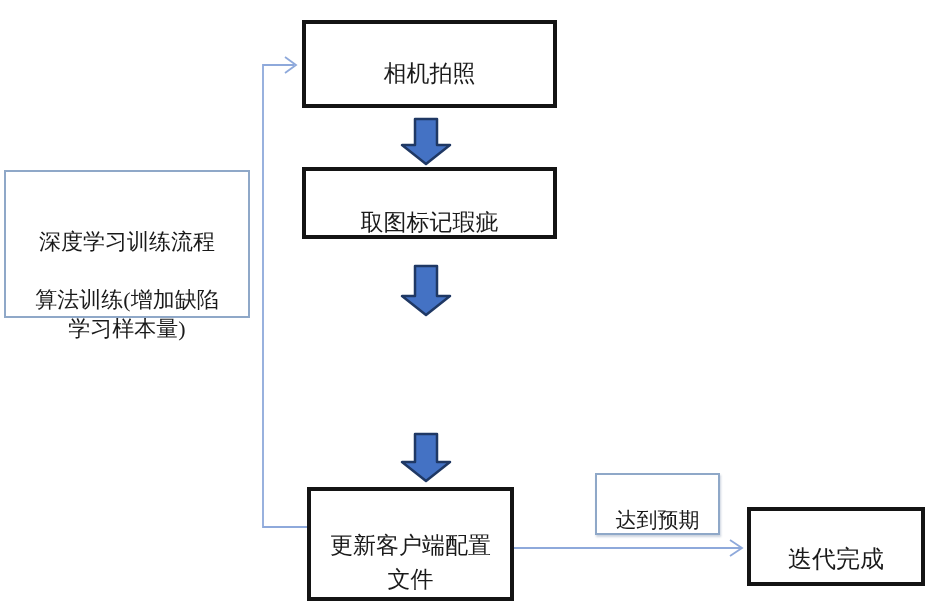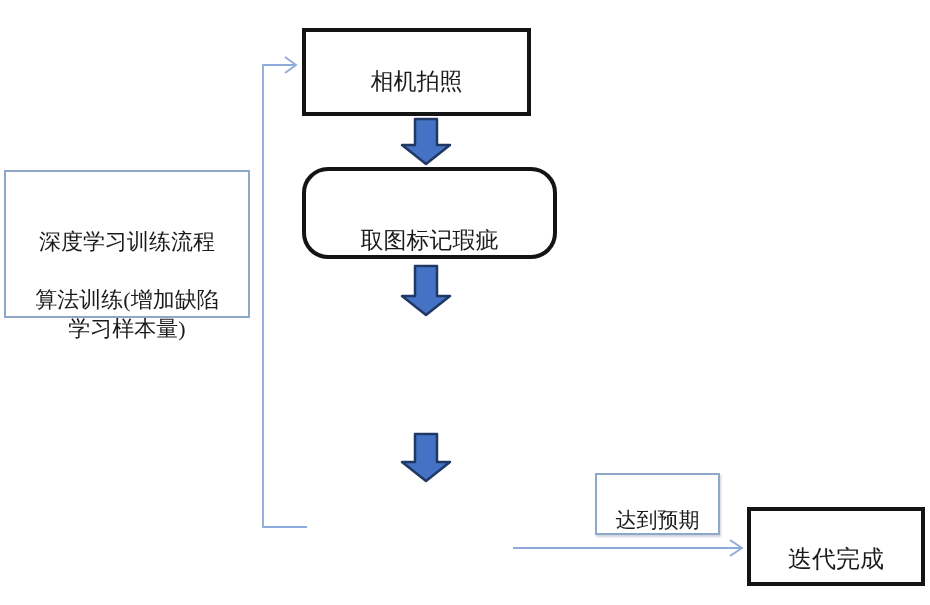--- a/index.html
+++ b/index.html
@@ -26,22 +26,22 @@
     z-index: 2;
     white-space: pre-line;
   }
   .thick {
     border: 4px solid var(--thick-border, #141414);
   }
   .thin {
     border: 2px solid var(--thin-border, #8FA8C8);
     box-shadow: 1px 2px 2px rgba(110, 130, 160, 0.35);
   }
-  .box-camera   { left: 302px; top: 28px;  width: 229px; height: 88px;  font-size: 23px; padding-top: 8px; }
-  .box-mark     { left: 302px; top: 167px; width: 255px; height: 92px;  font-size: 23px; padding-top: 28px; border-radius: 26px; }
+  .box-camera   { left: 302px; top: 20px;  width: 255px; height: 88px;  font-size: 23px; padding-top: 8px; }
+  .box-mark     { left: 302px; top: 167px; width: 255px; height: 72px;  font-size: 23px; padding-top: 10px; }
   .box-train    { left: 305px; top: 322px; width: 253px; height: 90px;  font-size: 23px; padding-top: 10px; }
   .box-update   { left: 307px; top: 487px; width: 207px; height: 114px; font-size: 23px; padding-top: 4px; line-height: 34px; }
   .box-done     { left: 747px; top: 507px; width: 178px; height: 79px;  font-size: 24px; padding-top: 5px; }
   .box-note     { left: 4px;   top: 170px; width: 246px; height: 148px; font-size: 22px; padding-top: 26px; line-height: 29px; box-shadow: none; }
   .box-expected { left: 595px; top: 473px; width: 125px; height: 62px;  font-size: 21px; padding-top: 6px; }
   .connector {
     fill: none;
     stroke: var(--connector, #8EA9DB);
     stroke-width: 1.8;
   }
@@ -72,20 +72,24 @@
 
   <div class="box thick box-camera">
     <span>相机拍照</span>
   </div>
 
   <div class="box thick box-mark">
     <span>取图标记瑕疵</span>
   </div>
 
 
+  <div class="box thick box-update">
+    <span>更新客户端配置
+文件</span>
+  </div>
 
   <div class="box thick box-done">
     <span>迭代完成</span>
   </div>
 
   <div class="box thin box-note">
     <span>深度学习训练流程
 
 算法训练(增加缺陷
 学习样本量)</span>

